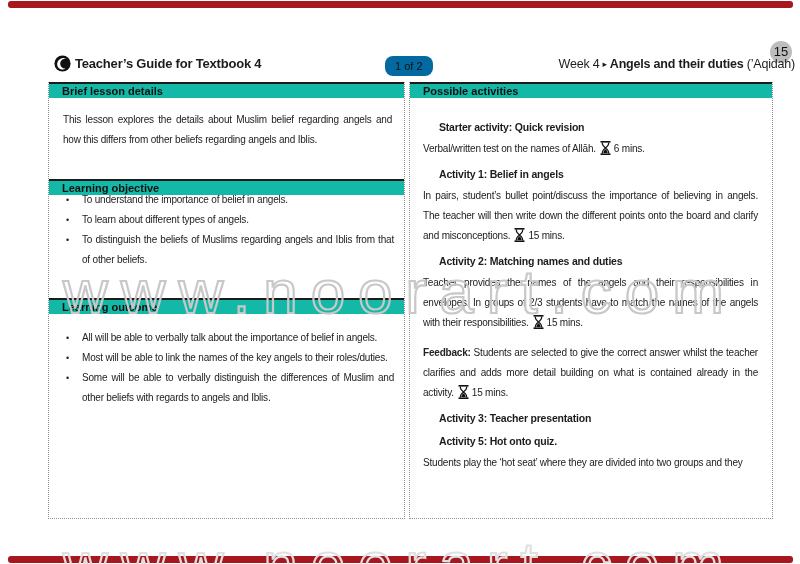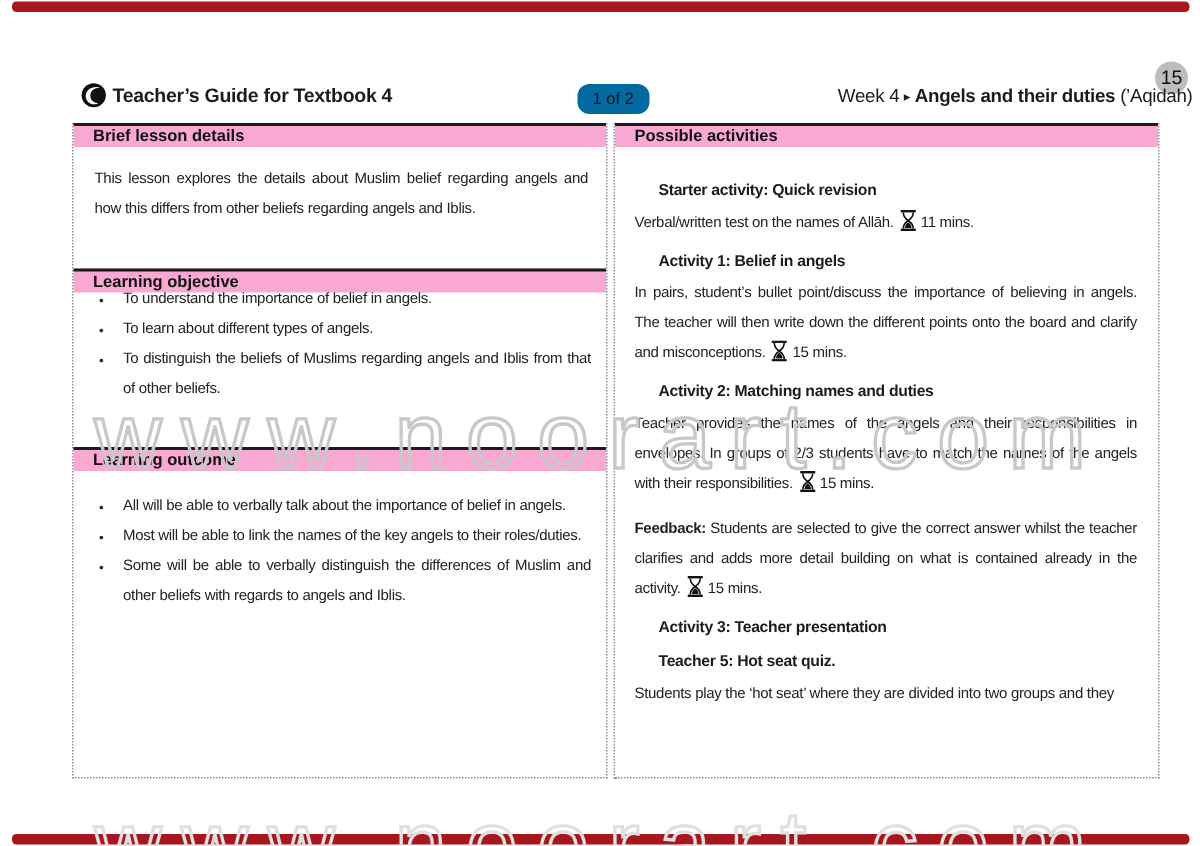--- a/index.html
+++ b/index.html
@@ -18,21 +18,21 @@
   .hdr-right .chev{font-size:9px;vertical-align:1px;padding:0 3px;}
   .hdr-right b{letter-spacing:-0.2px;}
   .pagenum{position:absolute;right:8px;top:41px;width:22px;height:22px;border-radius:50%;
            background:#bdbdbd;text-align:center;line-height:22px;font-size:13px;color:#111;}
 
   
   .col{position:absolute;top:82px;height:437px;border-left:1px dotted #8f8f8f;
        border-right:1px dotted #8f8f8f;border-bottom:1px dotted #8f8f8f;box-sizing:border-box;}
   .col-left{left:48px;width:357px;}
   .col-right{left:409px;width:364px;}
-  .gbar{background:#f9a8d4;border-top:2px solid #1b1b1b;height:14px;line-height:14px;
+  .gbar{background:#14b8a6;border-top:2px solid #1b1b1b;height:14px;line-height:14px;
         padding-left:13px;font-size:11px;font-weight:700;color:#111;}
   .lc-bar{position:absolute;left:0;right:0;}
   .bar-objective{top:97px;}
   .bar-outcome{top:216px;}
 
   .body-txt{font-size:10px;line-height:20px;letter-spacing:-0.2px;text-align:justify;color:#222;}
   .brief-body{position:absolute;top:28px;left:14px;right:12px;}
   .blist{position:absolute;left:0;right:10px;}
   .obj-list{top:108px;}
   .out-list{top:246px;}
@@ -94,21 +94,21 @@
     <div class="gbar">Possible activities</div>
     <div class="rc-content">
 
       <p class="act-h first">Starter activity: Quick revision</p>
       <p class="act-b body-txt">
         <span>Verbal/written test on the names of Allāh.</span><svg class="hg" width="11" height="14" viewBox="0 0 11 14">
             <rect x="0.5" y="0" width="10" height="1.6" fill="#111"></rect>
             <rect x="0.5" y="12.4" width="10" height="1.6" fill="#111"></rect>
             <path d="M2.2,1.6 C2.2,4.6 3.9,5.9 5.5,7 C3.9,8.1 2.2,9.4 2.2,12.4 M8.8,1.6 C8.8,4.6 7.1,5.9 5.5,7 C7.1,8.1 8.8,9.4 8.8,12.4" fill="none" stroke="#111" stroke-width="1.1"></path>
             <path d="M5.5,8.2 C4.4,9 3.4,10.1 3.3,12 L7.7,12 C7.6,10.1 6.6,9 5.5,8.2 Z" fill="#111"></path>
-          </svg><span>11 mins.</span>
+          </svg><span>6 mins.</span>
       </p>
 
       <p class="act-h">Activity 1: Belief in angels</p>
       <p class="act-b body-txt">
         <span>In pairs, student’s bullet point/discuss the importance of believing in angels. The teacher will then write down the different points onto the board and clarify and misconceptions.</span><svg class="hg" width="11" height="14" viewBox="0 0 11 14">
             <rect x="0.5" y="0" width="10" height="1.6" fill="#111"></rect>
             <rect x="0.5" y="12.4" width="10" height="1.6" fill="#111"></rect>
             <path d="M2.2,1.6 C2.2,4.6 3.9,5.9 5.5,7 C3.9,8.1 2.2,9.4 2.2,12.4 M8.8,1.6 C8.8,4.6 7.1,5.9 5.5,7 C7.1,8.1 8.8,9.4 8.8,12.4" fill="none" stroke="#111" stroke-width="1.1"></path>
             <path d="M5.5,8.2 C4.4,9 3.4,10.1 3.3,12 L7.7,12 C7.6,10.1 6.6,9 5.5,8.2 Z" fill="#111"></path>
           </svg><span>15 mins.</span>
@@ -129,21 +129,21 @@
         <span>Students are selected to give the correct answer whilst the teacher clarifies and adds more detail building on what is contained already in the activity.</span><svg class="hg" width="11" height="14" viewBox="0 0 11 14">
             <rect x="0.5" y="0" width="10" height="1.6" fill="#111"></rect>
             <rect x="0.5" y="12.4" width="10" height="1.6" fill="#111"></rect>
             <path d="M2.2,1.6 C2.2,4.6 3.9,5.9 5.5,7 C3.9,8.1 2.2,9.4 2.2,12.4 M8.8,1.6 C8.8,4.6 7.1,5.9 5.5,7 C7.1,8.1 8.8,9.4 8.8,12.4" fill="none" stroke="#111" stroke-width="1.1"></path>
             <path d="M5.5,8.2 C4.4,9 3.4,10.1 3.3,12 L7.7,12 C7.6,10.1 6.6,9 5.5,8.2 Z" fill="#111"></path>
           </svg><span>15 mins.</span>
       </p>
 
       <p class="act-h">Activity 3: Teacher presentation</p>
 
-      <p class="act-h">Teacher 5: Hot seat quiz.</p>
+      <p class="act-h">Activity 5: Hot onto quiz.</p>
       <p class="act-b body-txt">
         <span>Students play the ‘hot seat’ where they are divided into two groups and they</span>
       </p>
 
     </div>
   </div>
 
   <div class="wm wm-mid">www.noorart.com</div>
   <div class="wm wm-bot">www.noorart.com</div>
 </div>

